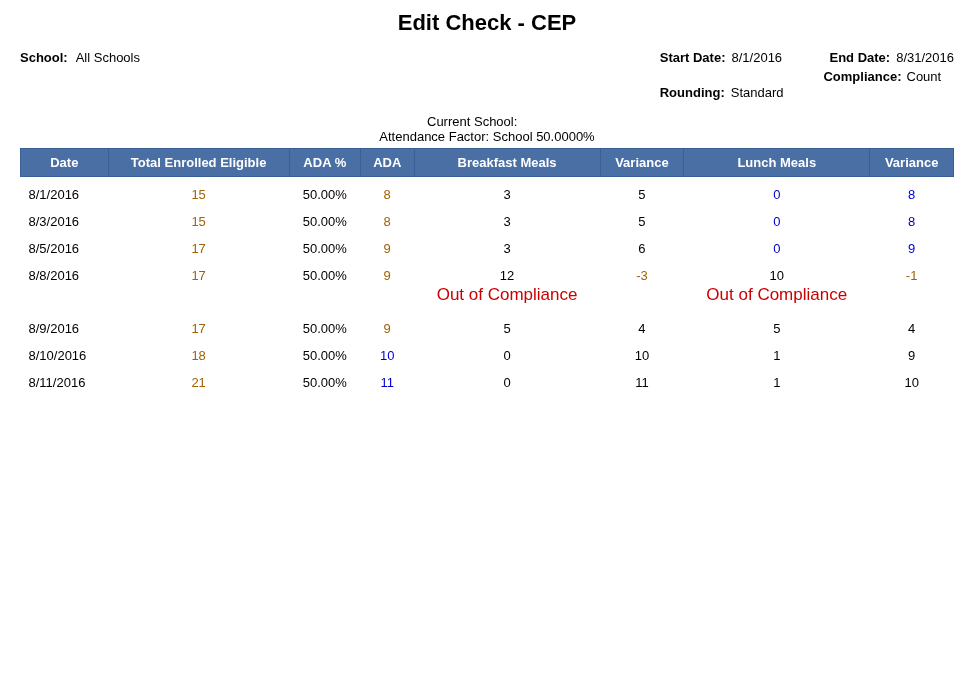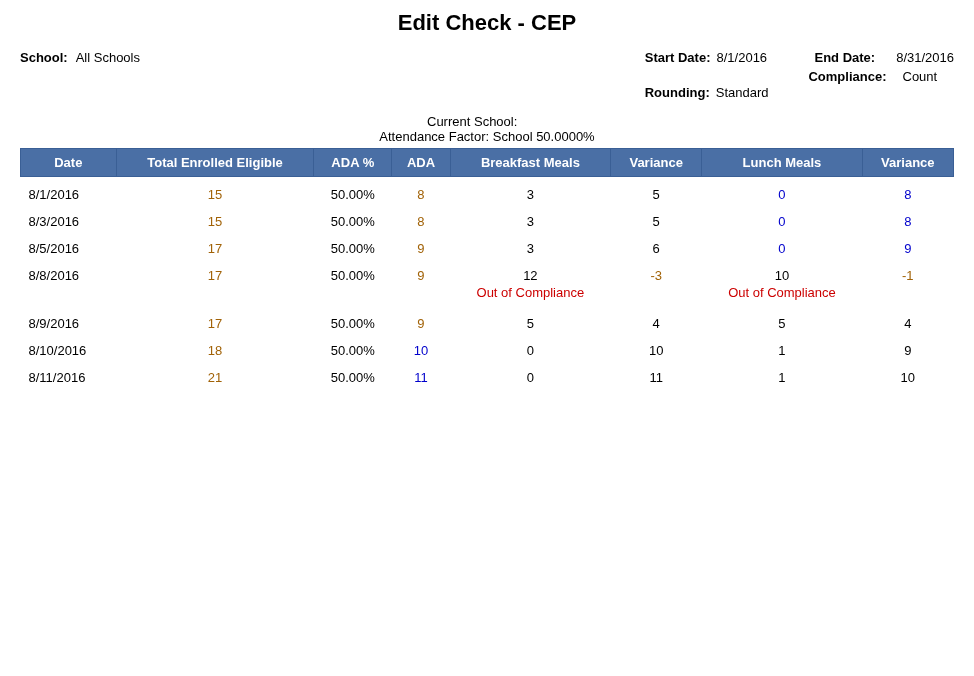--- a/index.html
+++ b/index.html
@@ -53,21 +53,21 @@
       font-size: 13px;
     }
     td.date-col {
       text-align: left;
     }
     .red { color: #a16207; }
     .blue { color: #0000cc; }
     .out-of-compliance {
       color: #cc0000;
       font-weight: normal;
-      font-size: 13px;
+      font-size: 17px;
       text-align: center;
     }
     .ooc-row td {
       padding: 0 8px 6px 8px;
     }
     .data-row td {
       padding-top: 10px;
       padding-bottom: 2px;
     }
   </style>
@@ -86,25 +86,25 @@
       <div style="display:flex; gap:6px;">
         <span style="font-weight:bold;">Start Date:</span>
         <span>8/1/2016</span>
       </div>
       <div style="display:flex; gap:6px;text-align:center;">
         <span style="font-weight:bold;">Rounding:</span>
         <span>Standard</span>
       </div>
     </div>
     <div style="display:flex; flex-direction:column; gap:4px;">
-      <div style="display:flex; gap:21px;padding-left:6px;">
+      <div style="display:flex; gap:6px;padding-left:6px;">
         <span style="font-weight:bold;">End Date:</span>
         <span>8/31/2016</span>
       </div>
-      <div style="display:flex; gap:16px;text-align:center;">
+      <div style="display:flex; gap:5px;text-align:center;">
         <span style="font-weight:bold;">Compliance:</span>
         <span>Count</span>
       </div>
     </div>
   </div>
 </div>
 
 <div class="attendance-row" style="margin-top:14px; margin-bottom:4px;">
   <div style="min-width:120px;">Current School:</div>
   <div style="flex:1; text-align:center;">Attendance Factor:  School 50.0000%</div>

